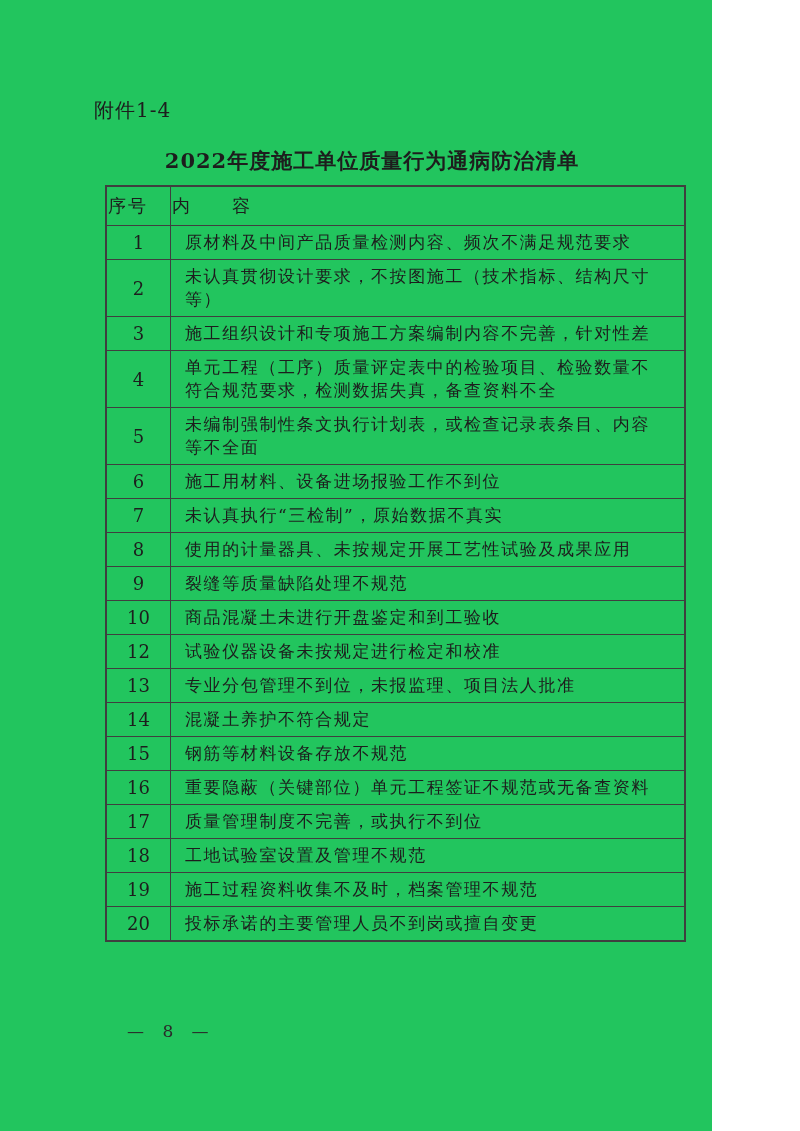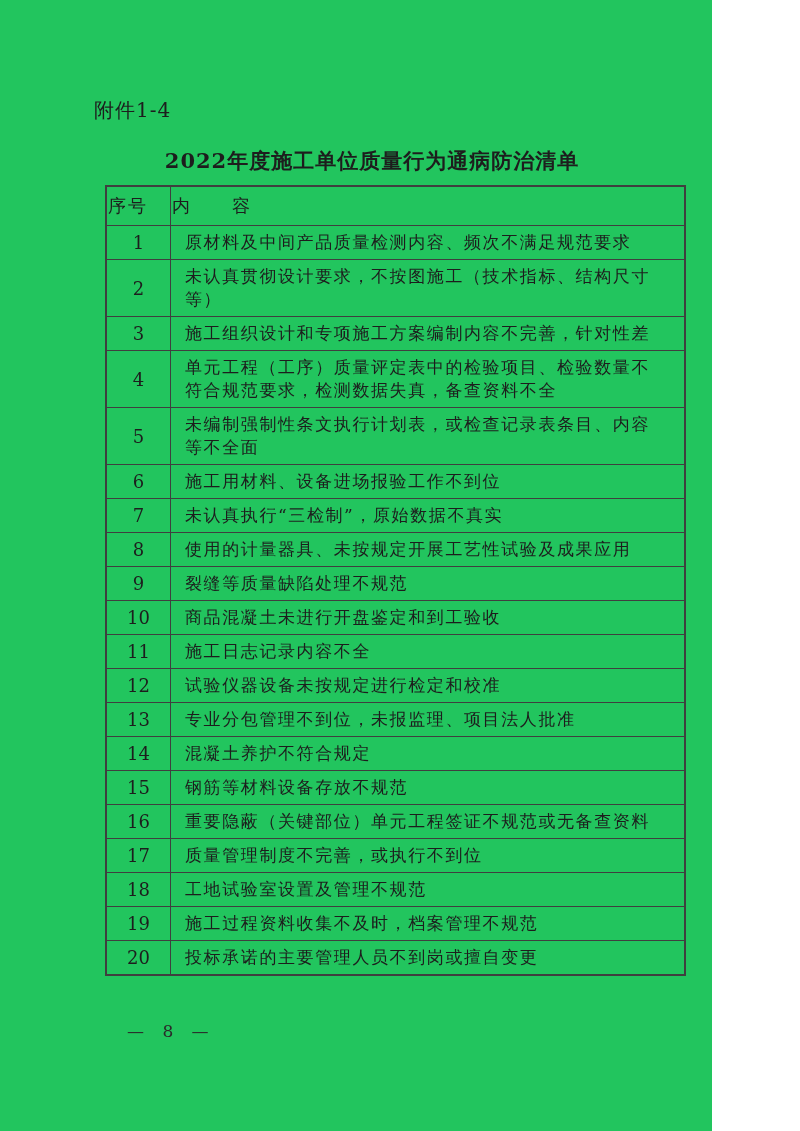--- a/index.html
+++ b/index.html
@@ -133,24 +133,20 @@
       </tr>
       <tr>
         <td class="cell-index">9</td>
         <td class="cell-content">裂缝等质量缺陷处理不规范</td>
       </tr>
       <tr>
         <td class="cell-index">10</td>
         <td class="cell-content">商品混凝土未进行开盘鉴定和到工验收</td>
       </tr>
       <tr>
-        <td class="cell-index">11</td>
-        <td class="cell-content">施工日志记录内容不全</td>
-      </tr>
-      <tr>
         <td class="cell-index">12</td>
         <td class="cell-content">试验仪器设备未按规定进行检定和校准</td>
       </tr>
       <tr>
         <td class="cell-index">13</td>
         <td class="cell-content">专业分包管理不到位，未报监理、项目法人批准</td>
       </tr>
       <tr>
         <td class="cell-index">14</td>
         <td class="cell-content">混凝土养护不符合规定</td>

